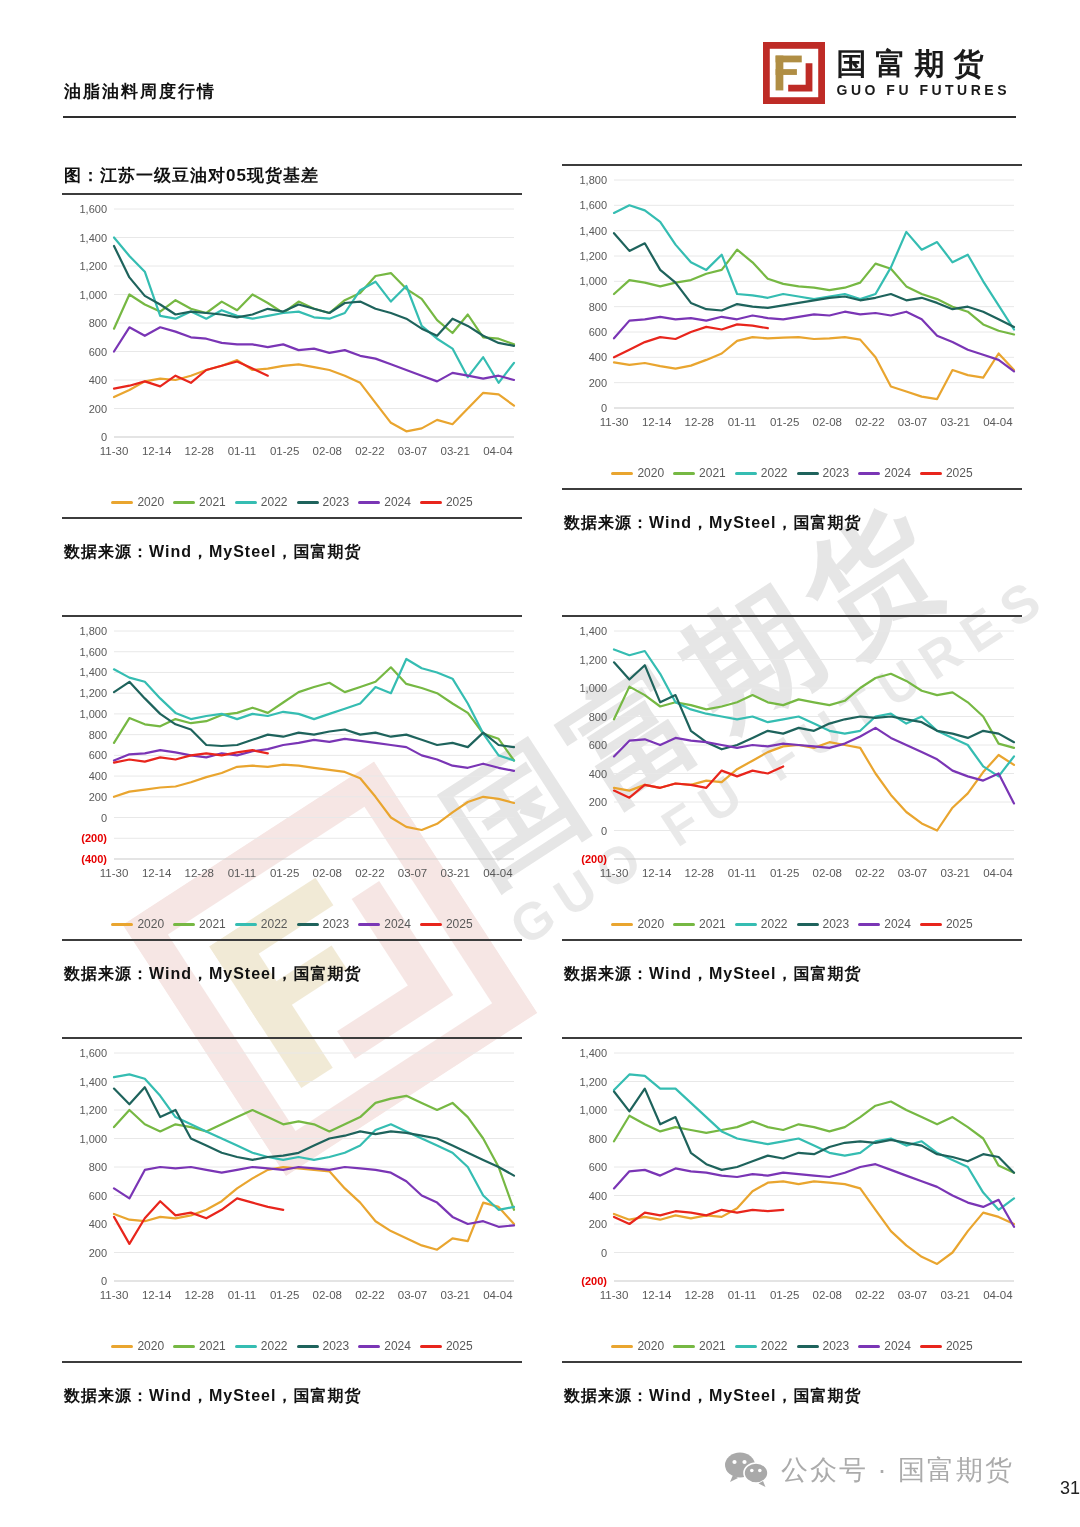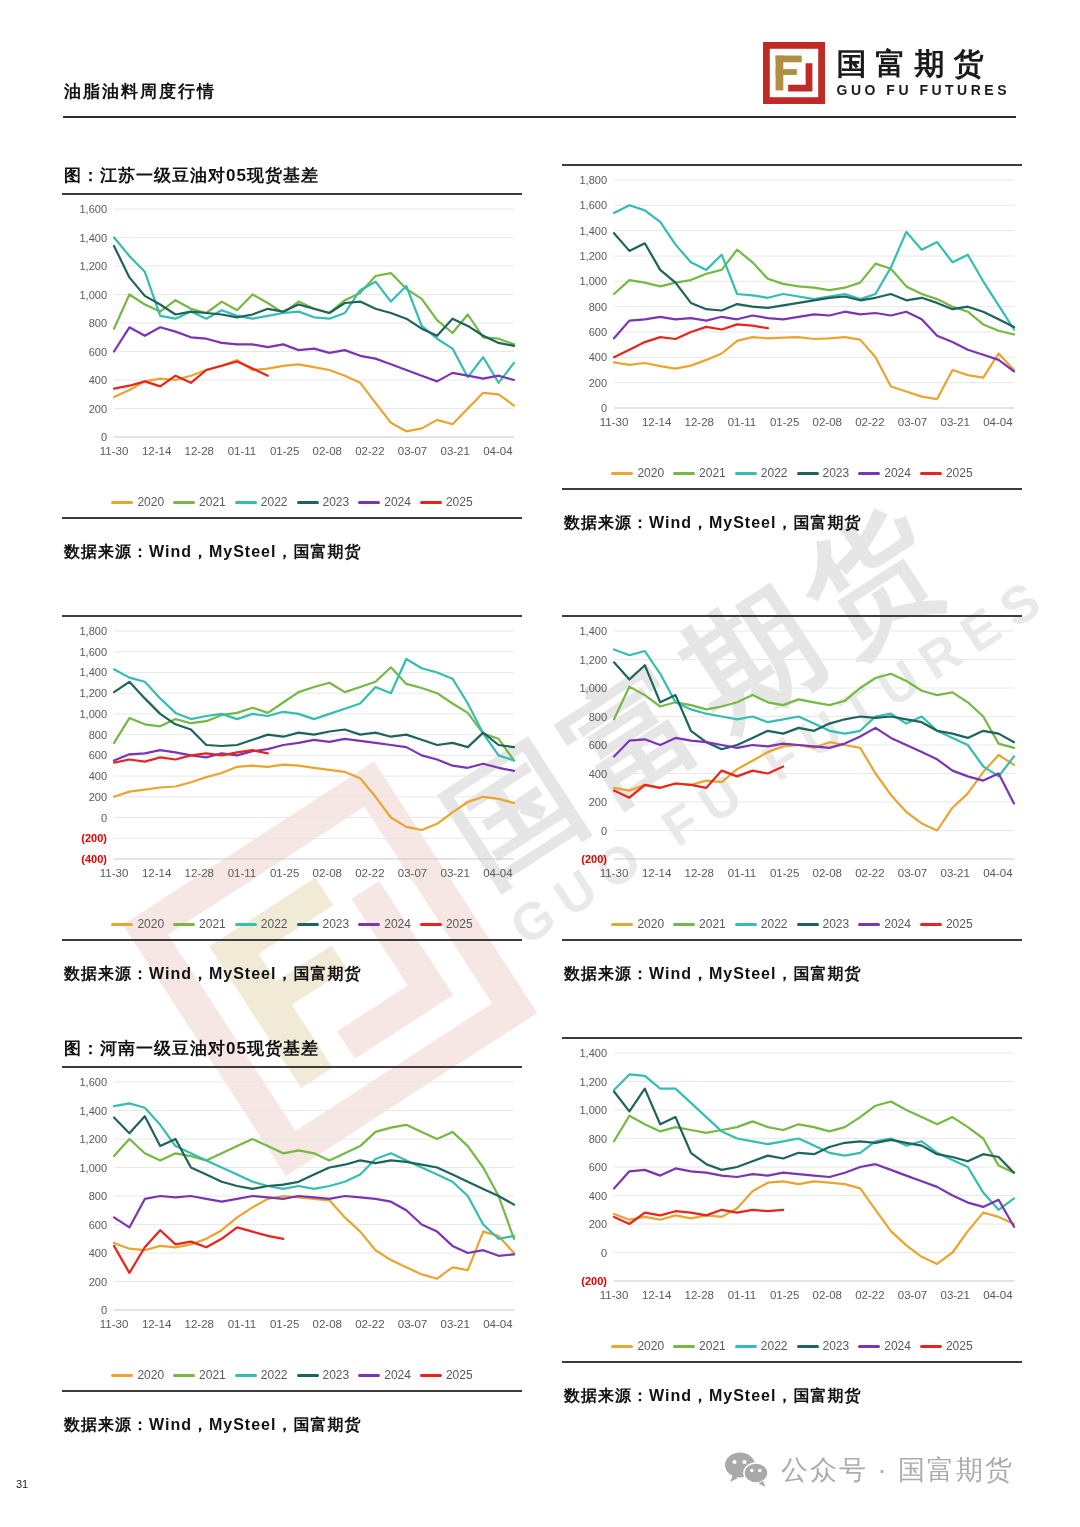--- a/index.html
+++ b/index.html
@@ -27,21 +27,21 @@
   .chart-title{font-size:17px;font-weight:bold;padding:0 2px 6px;letter-spacing:1px;}
   .title-rule{border-bottom:2px solid #3c3c3c;}
   .chart-svg{display:block;margin-top:2px;}
   .legend{display:flex;justify-content:center;align-items:flex-end;gap:9px;
           font-size:12px;color:#595959;margin:0 0 8px;}
   .legend-item{display:flex;align-items:center;gap:4px;}
   .legend-swatch{width:22px;height:3px;border-radius:2px;display:inline-block;}
   .source-rule{border-top:2px solid #3c3c3c;}
   .chart-source{font-weight:bold;font-size:16px;padding:23px 2px 12px;letter-spacing:1px;}
   
-  .page-number{position:absolute;left:16px;right:0;top:1478px;text-align:left;font-size:11px;color:#222;}
+  .page-number{position:absolute;left:16px;right:0;top:1478px;text-align:right;font-size:18px;color:#222;}
   .wechat{position:absolute;right:66px;top:1450px;display:flex;align-items:center;gap:10px;
           color:#ababab;font-size:27px;letter-spacing:2px;}
 </style>
 </head>
 <body>
 
 <div class="watermark">
   <svg class="wm-logo" width="300" height="300" viewBox="0 0 64 64">
     <rect x="0" y="0" width="64" height="64" fill="#ecc6c1"></rect>
     <rect x="7" y="7" width="50" height="50" fill="#ffffff"></rect>
@@ -353,21 +353,20 @@
           <span class="legend-item">
             <span class="legend-swatch" style="background: rgb(232, 37, 28);"></span>
             <span>2025</span>
           </span>
         </div>
     <div class="source-rule"></div>
     <div class="chart-source">数据来源：Wind，MySteel，国富期货</div>
   </div>
 
   <div class="chart-block">
-    <div class="chart-title">图：河南一级豆油对05现货基差</div>
     <div class="title-rule"></div>
     <svg class="chart-svg" width="460" height="298" viewBox="0 0 460 298">
           <line x1="52" y1="240" x2="452" y2="240" stroke="#c9c9c9" stroke-width="1"></line>
           <text x="45" y="244" text-anchor="end" font-size="11" fill="#595959" font-weight="normal" font-family="&quot;Liberation Sans&quot;,sans-serif">0</text>
           <line x1="52" y1="211.5" x2="452" y2="211.5" stroke="#e8e8e8" stroke-width="1"></line>
           <text x="45" y="215.5" text-anchor="end" font-size="11" fill="#595959" font-weight="normal" font-family="&quot;Liberation Sans&quot;,sans-serif">200</text>
           <line x1="52" y1="183" x2="452" y2="183" stroke="#e8e8e8" stroke-width="1"></line>
           <text x="45" y="187" text-anchor="end" font-size="11" fill="#595959" font-weight="normal" font-family="&quot;Liberation Sans&quot;,sans-serif">400</text>
           <line x1="52" y1="154.5" x2="452" y2="154.5" stroke="#e8e8e8" stroke-width="1"></line>
           <text x="45" y="158.5" text-anchor="end" font-size="11" fill="#595959" font-weight="normal" font-family="&quot;Liberation Sans&quot;,sans-serif">600</text>

